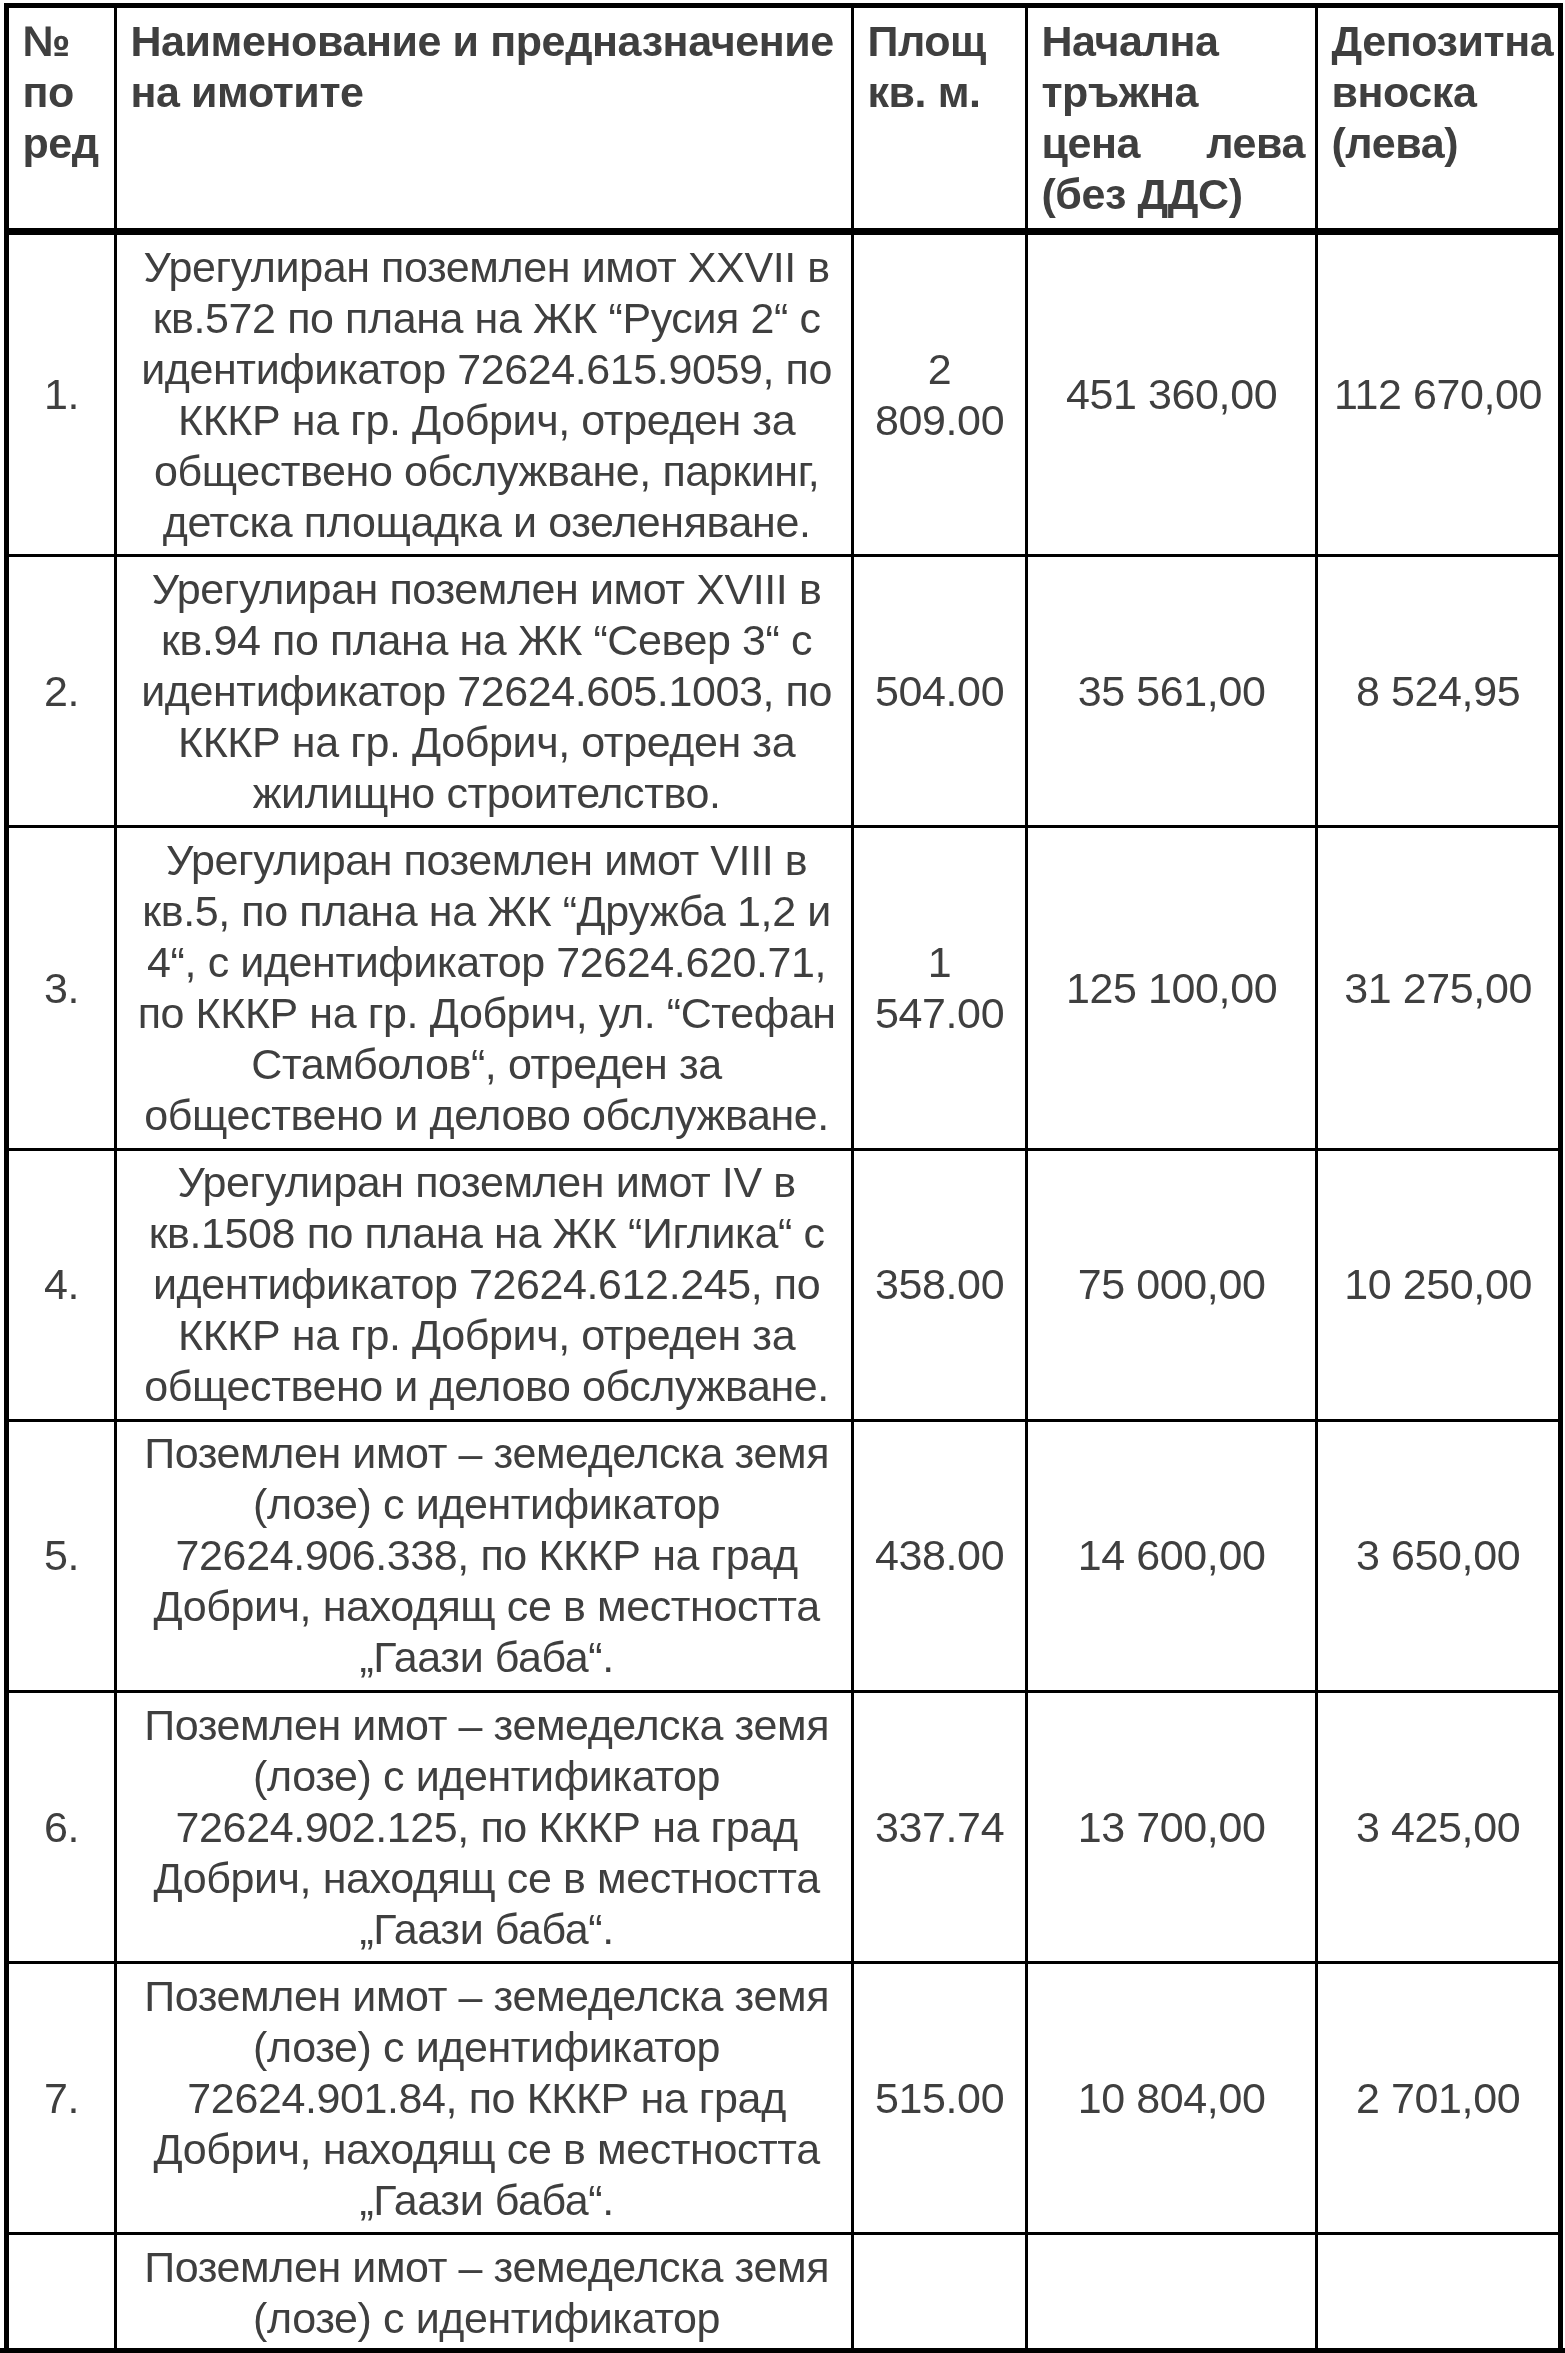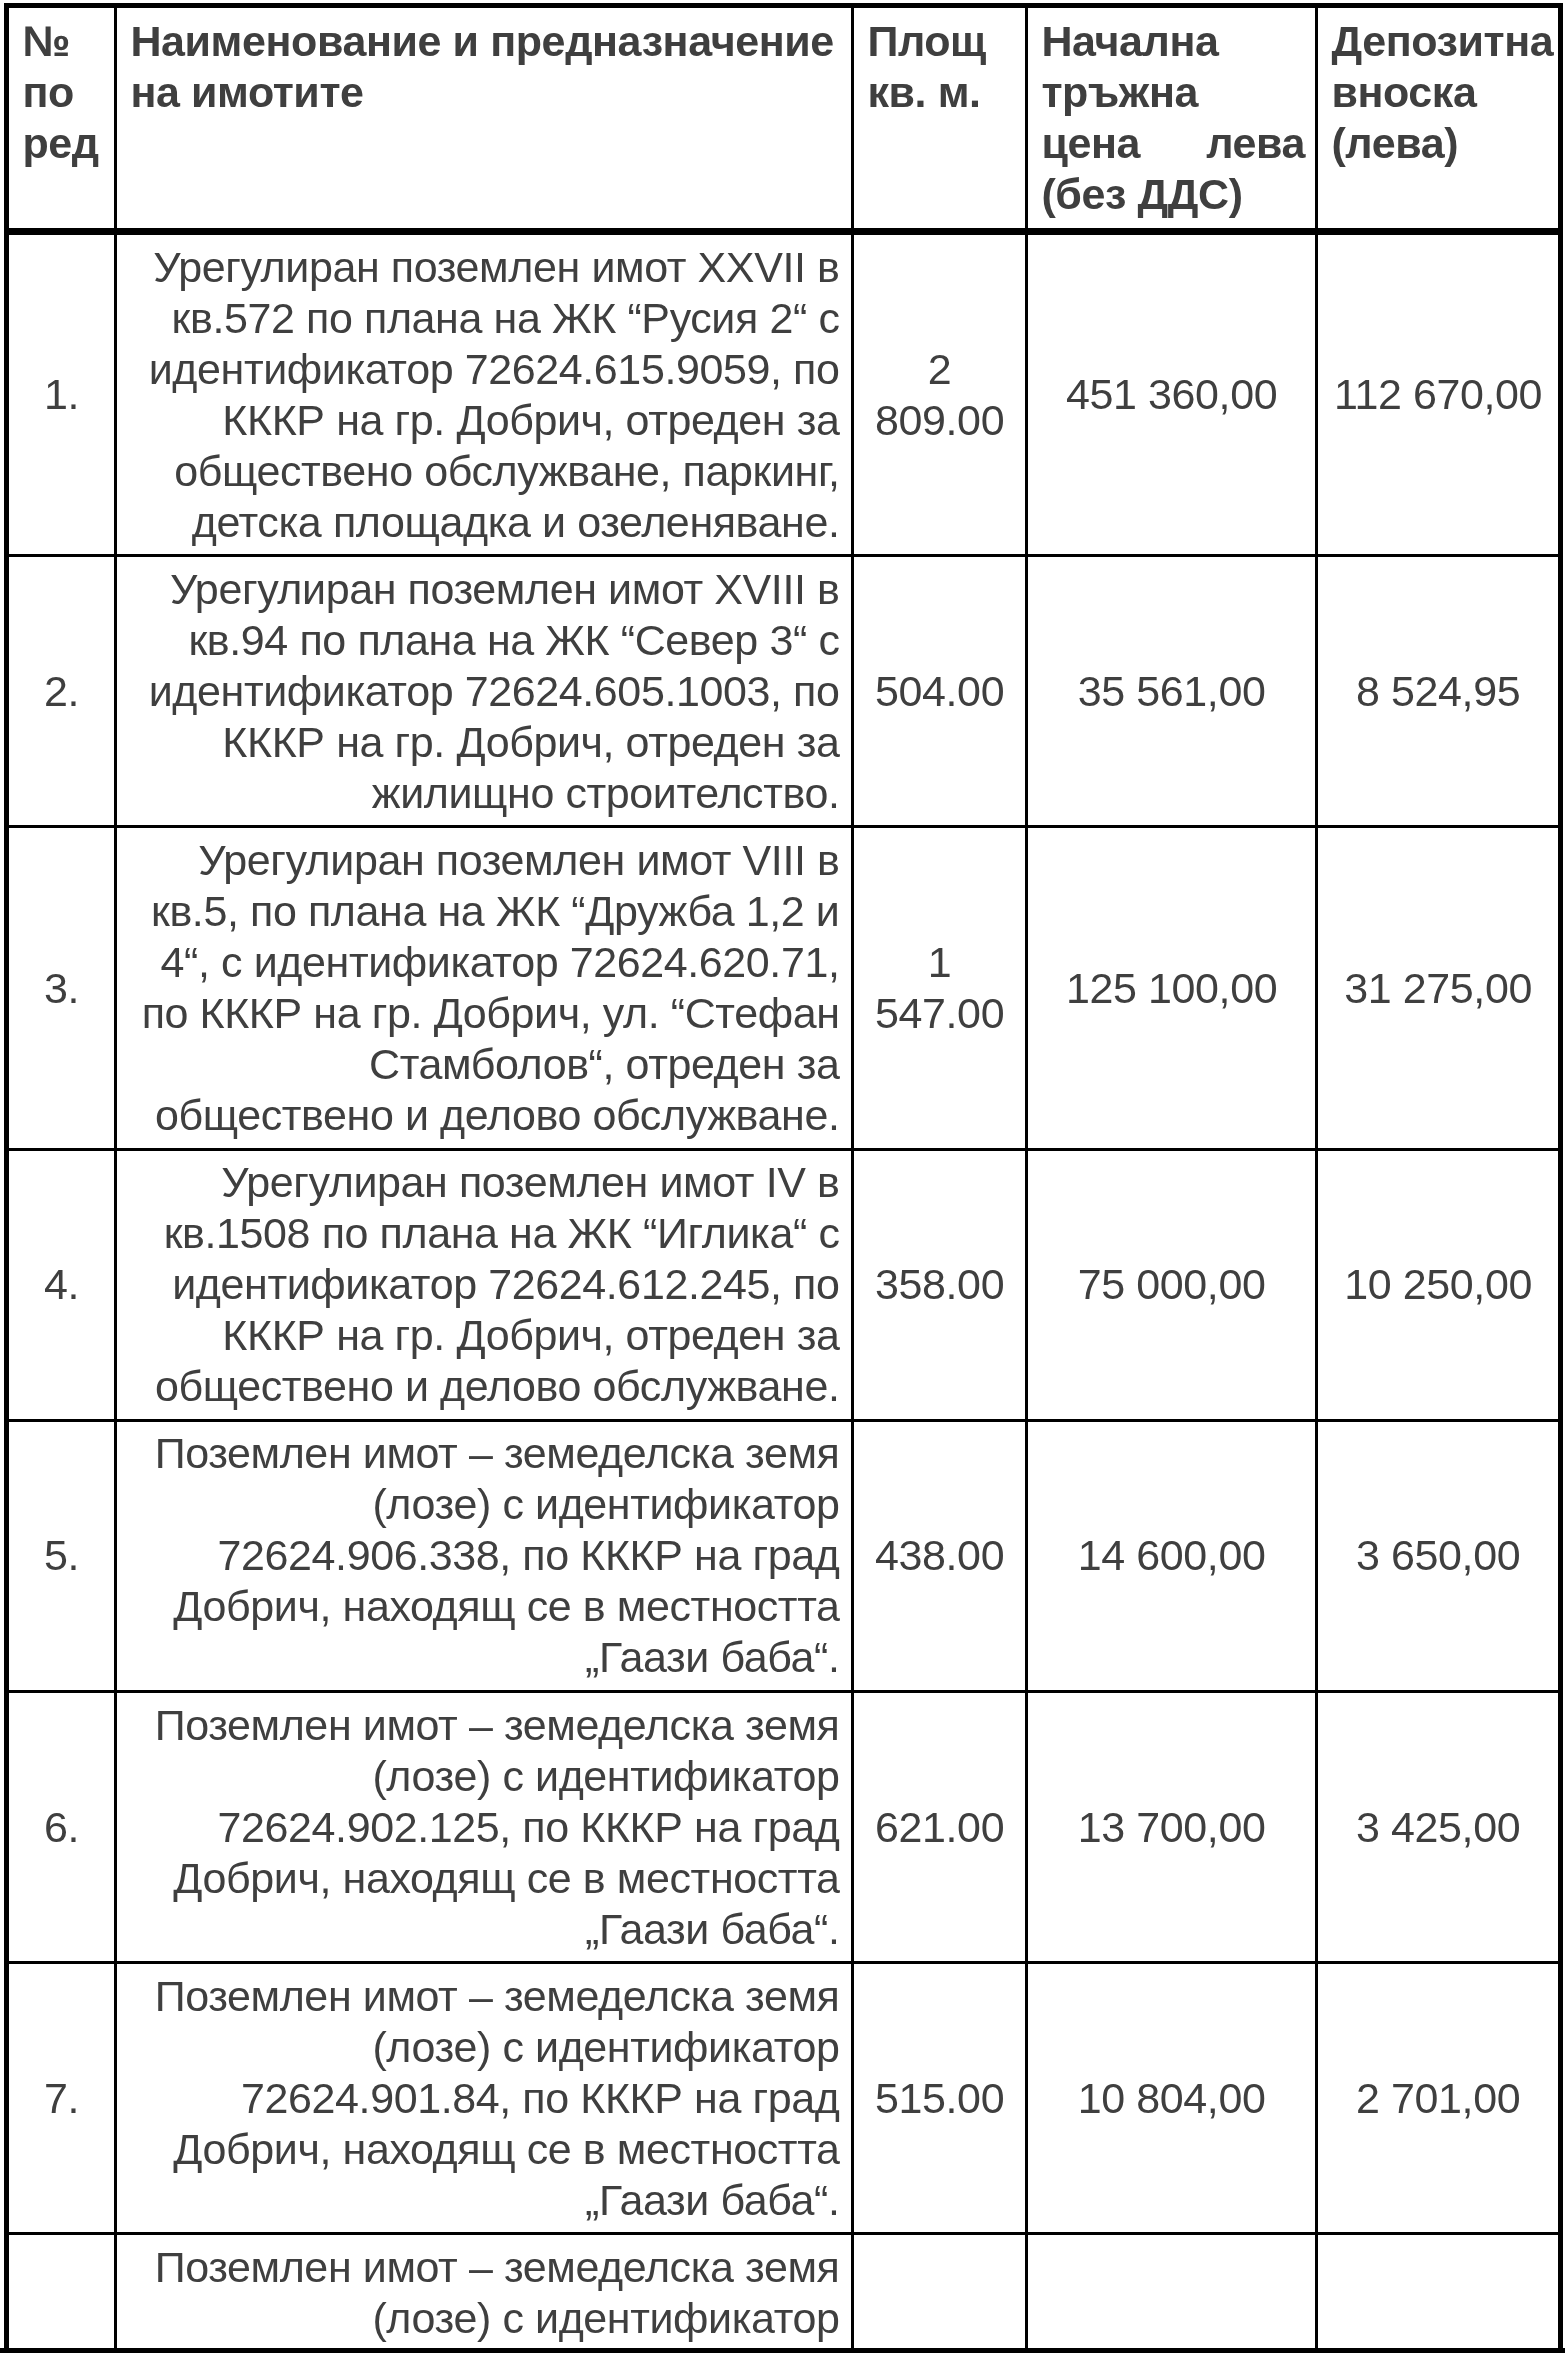--- a/index.html
+++ b/index.html
@@ -46,21 +46,21 @@
   .doc-table thead th.justify {
     text-align: justify;
     white-space: normal;
   }
   .doc-table td {
     vertical-align: middle;
     text-align: center;
     padding: 5px 8.3px;
   }
   .doc-table td.desc {
-    text-align: right;
+    text-align: center;
     vertical-align: top;
     padding: 6.6px 11.6px 6.6px 16.6px;
   }
   .bottom-bar {
     position: absolute;
     left: 0;
     right: 0;
     bottom: 0;
     height: 5.8px;
     background: #000;
@@ -122,21 +122,21 @@
     <tr>
       <td>5.</td>
       <td class="desc">Поземлен имот – земеделска земя (лозе) с идентификатор 72624.906.338, по КККР на град Добрич, находящ се в местността „Гаази баба“.</td>
       <td>438.00</td>
       <td>14 600,00</td>
       <td>3 650,00</td>
     </tr>
     <tr>
       <td>6.</td>
       <td class="desc">Поземлен имот – земеделска земя (лозе) с идентификатор 72624.902.125, по КККР на град Добрич, находящ се в местността „Гаази баба“.</td>
-      <td>621.00</td>
+      <td>337.74</td>
       <td>13 700,00</td>
       <td>3 425,00</td>
     </tr>
     <tr>
       <td>7.</td>
       <td class="desc">Поземлен имот – земеделска земя (лозе) с идентификатор 72624.901.84, по КККР на град Добрич, находящ се в местността „Гаази баба“.</td>
       <td>515.00</td>
       <td>10 804,00</td>
       <td>2 701,00</td>
     </tr>

